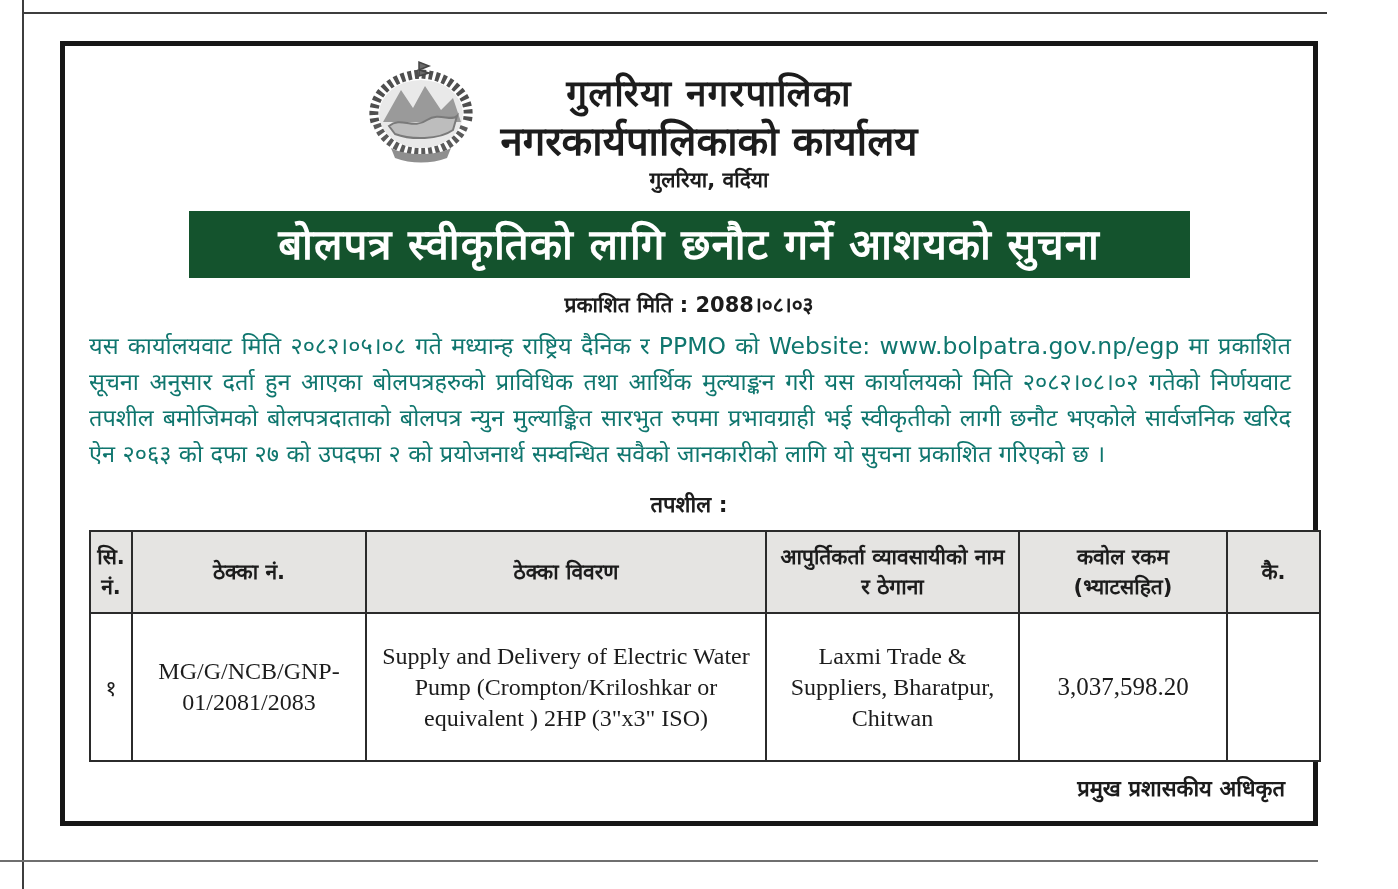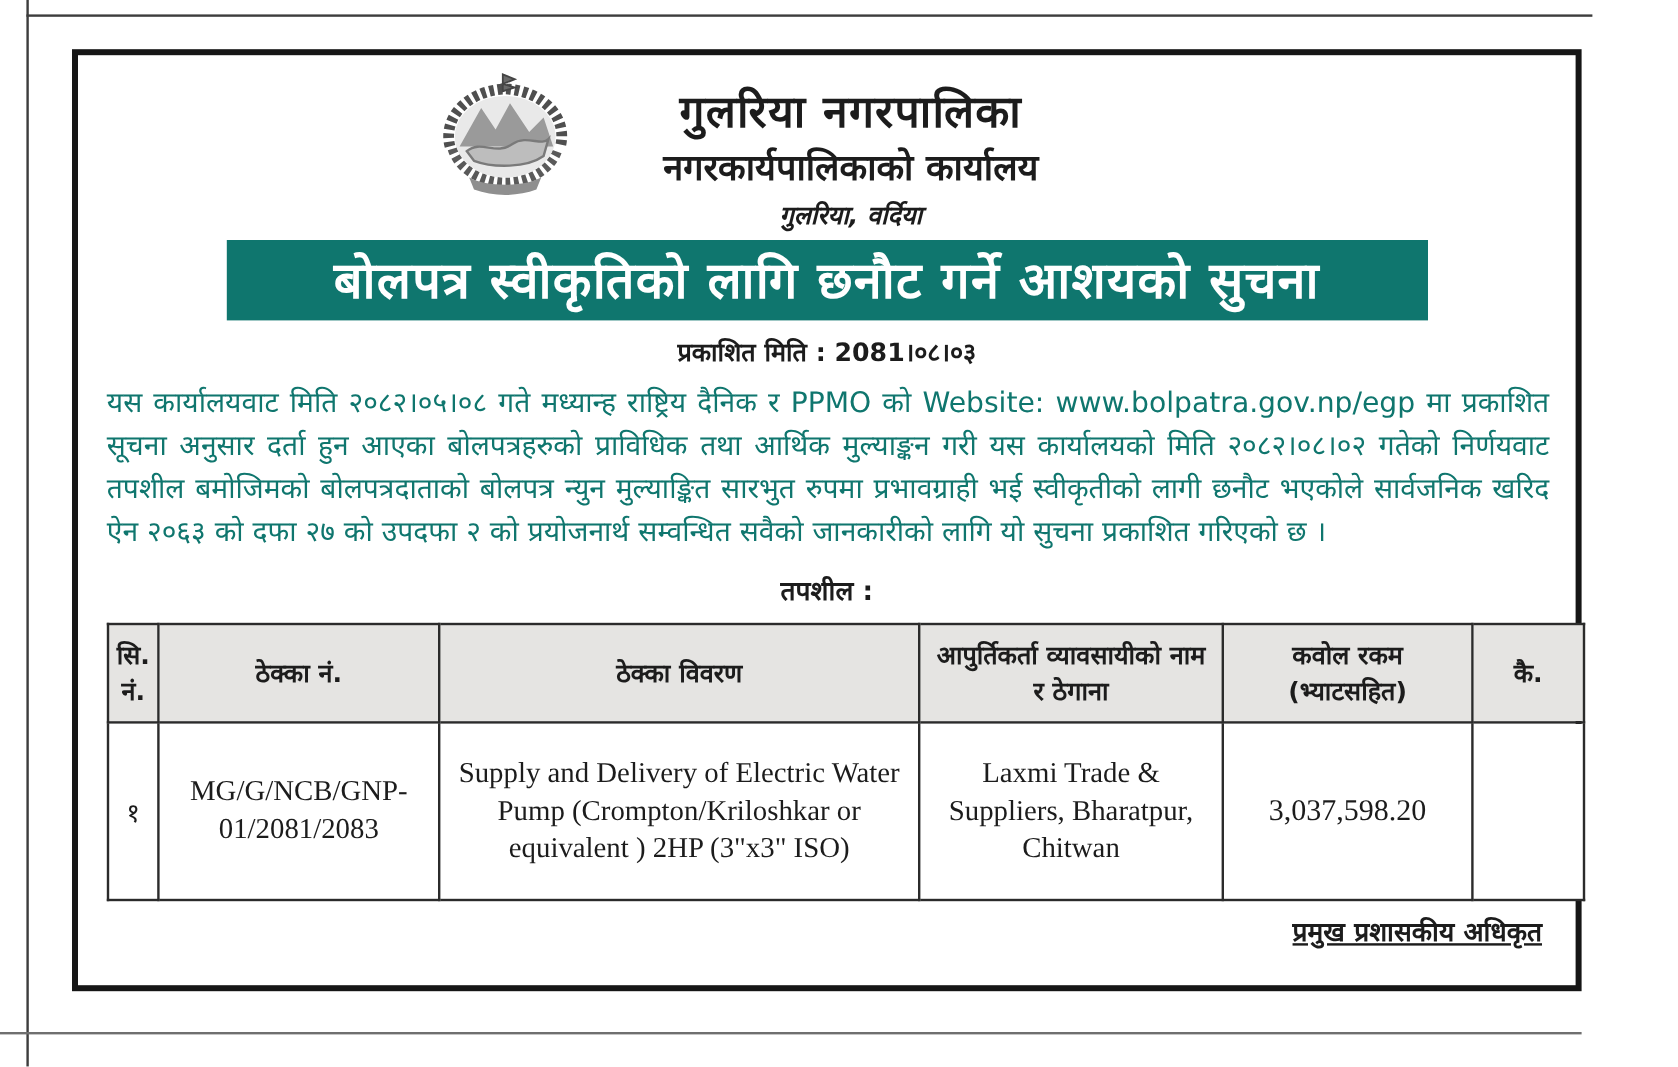--- a/index.html
+++ b/index.html
@@ -22,27 +22,27 @@
     width:1258px;height:785px;
     box-sizing:border-box;
     border:5px solid #161616;
     background:#ffffff;
   }
 
   .emblem{position:absolute;left:296px;top:14px;width:120px;height:106px;}
 
   .masthead{padding-top:24px;padding-left:40px;text-align:center;}
   .org-name{font-size:37px;font-weight:bold;line-height:48px;letter-spacing:1px;}
-  .office-name{font-size:30px;font-weight:bold;line-height:46px;}
-  .addr{font-size:21px;font-weight:600;line-height:32px;font-style:italic;}
+  .office-name{font-size:40px;font-weight:bold;line-height:46px;}
+  .addr{font-size:21px;font-weight:600;line-height:32px;}
 
   .banner{
     width:1001px;height:67px;
-    margin:4px auto 0 auto;
-    background:#0f766e;color:#ffffff;
+    margin:15px auto 0 auto;
+    background:#14532d;color:#ffffff;
     font-size:42px;font-weight:bold;
     line-height:67px;text-align:center;
     letter-spacing:1px;
   }
 
   .published{margin-top:12px;text-align:center;font-size:21px;font-weight:bold;line-height:30px;}
 
   .body-par{
     margin:8px 22px 0 24px;
     font-size:23.5px;line-height:36px;
@@ -65,21 +65,21 @@
   .notice-table thead th{
     background:#e5e4e2;
     font-size:21px;font-weight:bold;line-height:30px;
     height:76px;
   }
   .notice-table tbody td{height:142px;background:#ffffff;}
   .cell-sn{font-size:22px;}
   .cell-latin{font-family:"Liberation Serif","DejaVu Serif",serif;font-size:24px;line-height:31px;}
   .cell-amount{font-family:"Liberation Serif","DejaVu Serif",serif;font-size:25px;}
 
-  .signature{margin-top:12px;padding-right:28px;text-align:right;font-size:22px;font-weight:bold;line-height:30px;text-decoration:underline;}
+  .signature{margin-top:12px;padding-right:28px;text-align:right;font-size:22px;font-weight:bold;line-height:30px;}
 </style>
 </head>
 <body>
 
 <div class="page">
 
   <div class="vline"></div>
   <div class="topline"></div>
   <div class="bottomline"></div>
 
@@ -102,21 +102,21 @@
     </svg>
 
     <div class="masthead">
       <div class="org-name">गुलरिया नगरपालिका</div>
       <div class="office-name">नगरकार्यपालिकाको कार्यालय</div>
       <div class="addr">गुलरिया, वर्दिया</div>
     </div>
 
     <div class="banner">बोलपत्र स्वीकृतिको लागि छनौट गर्ने आशयको सुचना</div>
 
-    <div class="published">प्रकाशित मिति : 2081।०८।०३</div>
+    <div class="published">प्रकाशित मिति : 2088।०८।०३</div>
 
     <div class="body-par">यस कार्यालयवाट मिति २०८२।०५।०८ गते मध्यान्ह राष्ट्रिय दैनिक र PPMO को Website: www.bolpatra.gov.np/egp मा प्रकाशित सूचना अनुसार दर्ता हुन आएका बोलपत्रहरुको प्राविधिक तथा आर्थिक मुल्याङ्कन गरी यस कार्यालयको मिति २०८२।०८।०२ गतेको निर्णयवाट तपशील बमोजिमको बोलपत्रदाताको बोलपत्र न्युन मुल्याङ्कित सारभुत रुपमा प्रभावग्राही भई स्वीकृतीको लागी छनौट भएकोले सार्वजनिक खरिद ऐन २०६३ को दफा २७ को उपदफा २ को प्रयोजनार्थ सम्वन्धित सवैको जानकारीको लागि यो सुचना प्रकाशित गरिएको छ ।</div>
 
     <div class="details-label">तपशील :</div>
 
     <table class="notice-table">
       <colgroup>
         <col style="width:42px">
           <col style="width:234px">
           <col style="width:400px">

